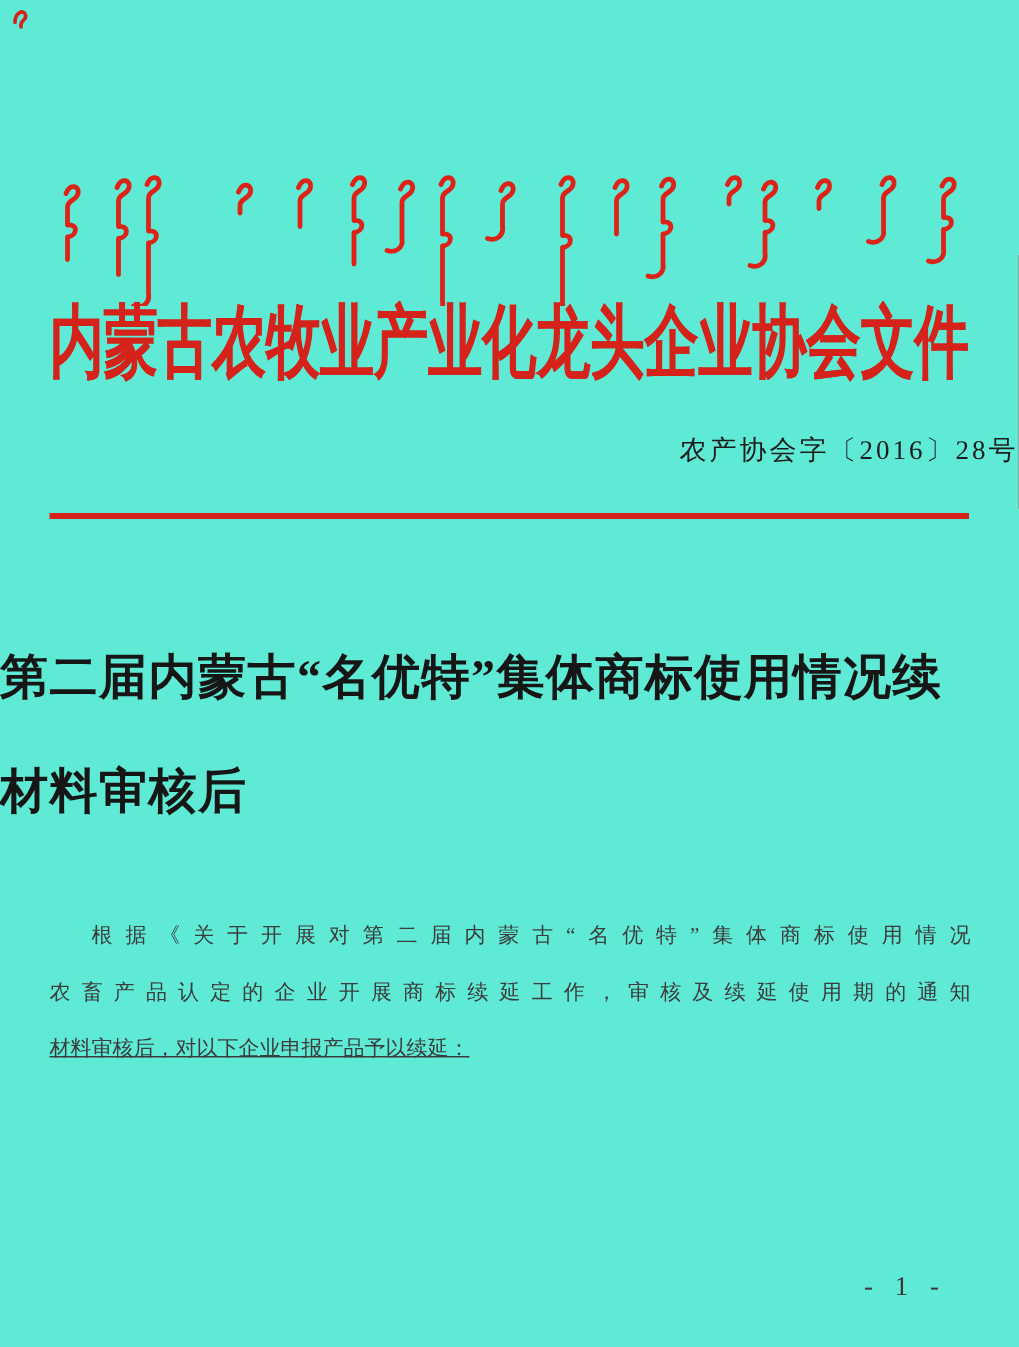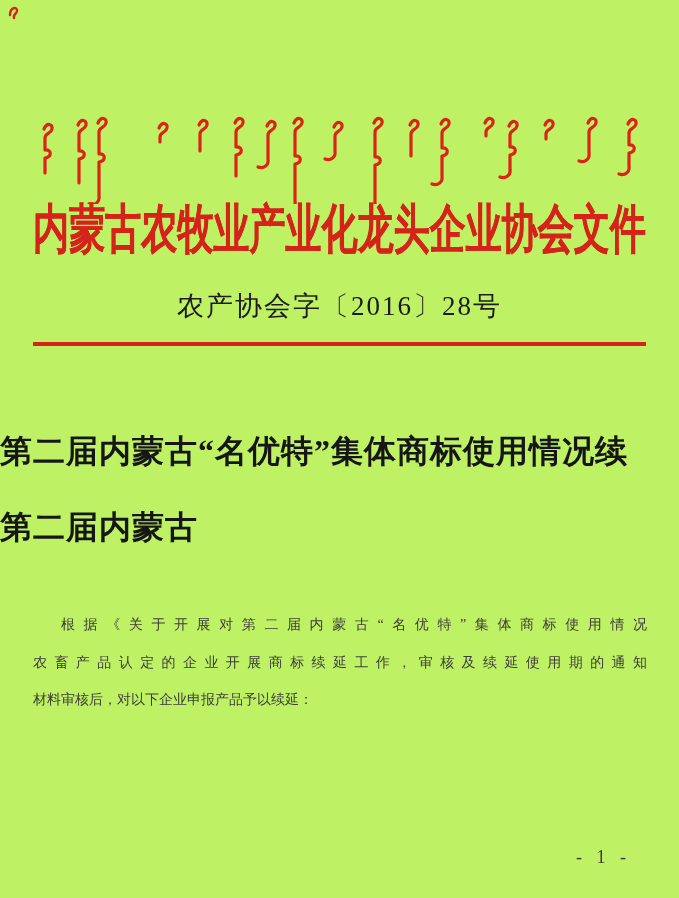--- a/index.html
+++ b/index.html
@@ -8,59 +8,59 @@
     --text-dark:#161616;
     --body-text:#3c3c3c;
     --footer-text:#3a3a3a;
   }
   *{box-sizing:border-box;}
   html,body{margin:0;padding:0;background:#888;}
   .page{
     position:relative;
     width:679px;height:898px;
     margin:0 auto;
-    background:#bef264;
+    background:#5eead4;
     overflow:hidden;
     font-family:"Liberation Serif","DejaVu Serif",serif;
   }
   
   .corner-mark{position:absolute;left:7px;top:3px;width:16px;height:18px;}
   
   .mongol-banner{position:absolute;left:33px;top:112px;width:613px;height:92px;}
   
   .org-title{
     position:absolute;left:33px;top:198px;width:613px;
     font-size:53px;line-height:1.18;font-weight:900;white-space:nowrap;
     color:var(--accent-red);
     transform:scaleX(0.68);transform-origin:0 0;
     letter-spacing:0;
     text-shadow:0.5px 0 0 var(--accent-red);
   }
   .doc-number{
     position:absolute;left:0;right:0;top:288px;
-    text-align:center;font-size:27px;letter-spacing:2px;color:#1c1c1c;
+    text-align:right;font-size:18px;letter-spacing:2px;color:#1c1c1c;
   }
   .red-rule{
     position:absolute;left:33px;top:342px;width:613px;height:4px;
     background:var(--accent-red);border:none;margin:0;
   }
   .doc-title{position:absolute;left:0;right:0;text-align:left;
     font-weight:bold;color:var(--text-dark);font-size:32px;letter-spacing:1px;
     white-space:nowrap;}
   .doc-title.line1{top:430px;}
   .doc-title.line2{top:506px;}
   .body-block{
     position:absolute;left:33px;top:606px;width:614px;
     font-size:14px;line-height:37.5px;color:var(--body-text);
   }
   .body-line{
     text-align:justify;text-align-last:justify;white-space:normal;
   }
   .body-line.indent{text-indent:2em;}
-  .body-line.last{text-align-last:left;}
+  .body-line.last{text-align-last:left;text-decoration:underline;}
   .page-number{
     position:absolute;top:847px;right:50px;
     font-size:18px;letter-spacing:3px;word-spacing:4px;color:var(--footer-text);
   }
   svg{display:block;}
 </style>
 </head>
 <body>
 
 <div class="page">
@@ -89,21 +89,21 @@
       <path d="M 595 12 c 3,-7 9,-5 8,0 c -1,5 -7,4 -7,9 l 0 12 c 7,-1 7,7 0,8 l 0 13 c 1,6 -4,10 -10,8" fill="none" stroke="#dd2318" stroke-width="3.2" stroke-linecap="round" stroke-linejoin="round"></path>
     </svg>
 
   <div class="org-title">内蒙古农牧业产业化龙头企业协会文件</div>
 
   <div class="doc-number">农产协会字〔2016〕28号</div>
 
   <hr class="red-rule">
 
   <div class="doc-title line1">第二届内蒙古“名优特”集体商标使用情况续</div>
-  <div class="doc-title line2">第二届内蒙古</div>
+  <div class="doc-title line2">材料审核后</div>
 
   <div class="body-block">
     <div class="body-line indent">根据《关于开展对第二届内蒙古“名优特”集体商标使用情况</div>
     <div class="body-line">农畜产品认定的企业开展商标续延工作，审核及续延使用期的通知</div>
     <div class="body-line last">材料审核后，对以下企业申报产品予以续延：</div>
   </div>
 
   <div class="page-number">- 1 -</div>
 
 </div>

